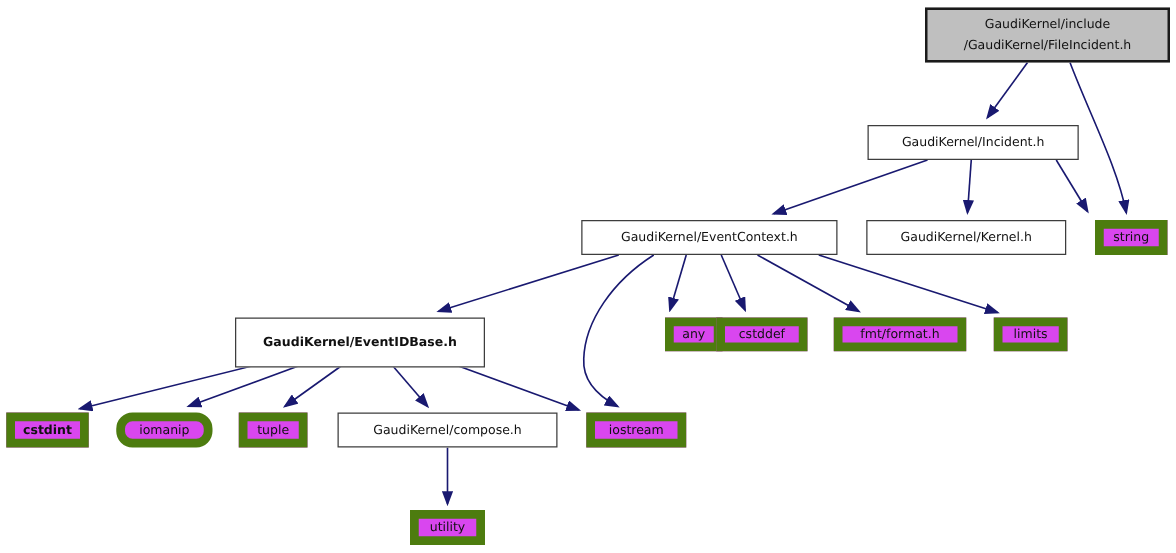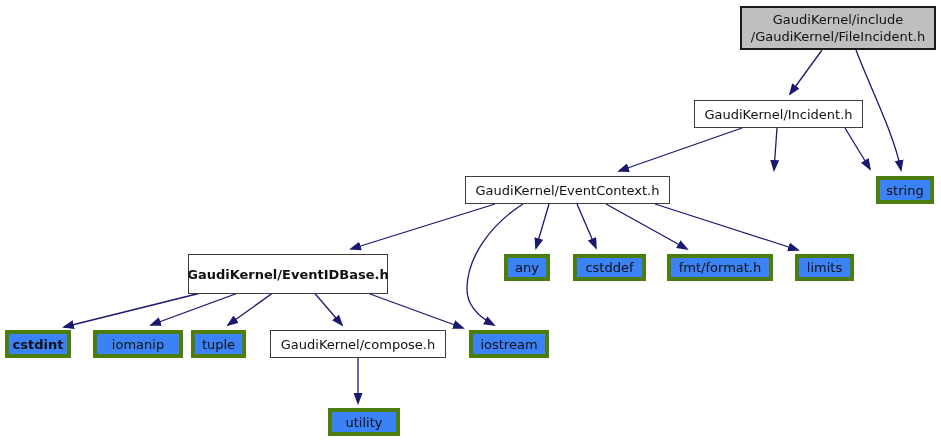--- a/index.html
+++ b/index.html
@@ -24,38 +24,38 @@
     pointer-events: none;
   }
   .node {
     position: absolute;
     box-sizing: border-box;
     display: flex;
     flex-direction: column;
     align-items: center;
     justify-content: center;
     text-align: center;
-    font-size: 13px;
+    font-size: 10px;
     line-height: 17px;
     color: #111111;
     background: #ffffff;
     white-space: nowrap;
     z-index: 2;
   }
   .node.main {
     background: #bfbfbf;
     border: 2px solid #1a1a1a;
   }
   .node.project {
     border: 1.5px solid #3d3d3d;
     cursor: pointer;
   }
   .node.external {
-    border: 4px solid #4d7c0f;
-    background: #3b82f6;
+    border: 7px solid #4d7c0f;
+    background: #d946ef;
   }
   .edge {
     fill: none;
     stroke-width: 1.3px;
   }
 </style>
 </head>
 <body>
 
 <div id="graph-canvas">
@@ -91,62 +91,65 @@
   </div>
 
   <div class="node project" style="left:694px; top:100px; width:169px; height:28px;">
     <span>GaudiKernel/Incident.h</span>
   </div>
 
   <div class="node project" style="left:465px; top:176px; width:205px; height:28px;">
     <span>GaudiKernel/EventContext.h</span>
   </div>
 
+  <div class="node project" style="left:693px; top:176px; width:160px; height:28px;">
+    <span>GaudiKernel/Kernel.h</span>
+  </div>
 
   <div class="node external" style="left:876px; top:176px; width:58px; height:28px;">
     <span>string</span>
   </div>
 
   <div class="node project" style="left:188px; top:254px; width:200px; height:40px;font-weight:bold;">
     <span>GaudiKernel/EventIDBase.h</span>
   </div>
 
-  <div class="node external" style="left:504px; top:254px; width:46px; height:27px;">
+  <div class="node external" style="left:532px; top:254px; width:46px; height:27px;">
     <span>any</span>
   </div>
 
   <div class="node external" style="left:573px; top:254px; width:73px; height:27px;">
     <span>cstddef</span>
   </div>
 
   <div class="node external" style="left:667px; top:254px; width:106px; height:27px;">
     <span>fmt/format.h</span>
   </div>
 
   <div class="node external" style="left:795px; top:254px; width:59px; height:27px;">
     <span>limits</span>
   </div>
 
   <div class="node external" style="left:5px; top:330px; width:66px; height:28px;font-weight:bold;">
     <span>cstdint</span>
   </div>
 
-  <div class="node external" style="left:93px; top:330px; width:90px; height:28px;">
+  <div class="node external" style="left:93px; top:330px; width:77px; height:28px;border-radius:13px;">
     <span>iomanip</span>
   </div>
 
   <div class="node external" style="left:191px; top:330px; width:55px; height:28px;">
     <span>tuple</span>
   </div>
 
   <div class="node project" style="left:270px; top:330px; width:176px; height:28px;text-align:center;">
     <span>GaudiKernel/compose.h</span>
   </div>
 
   <div class="node external" style="left:469px; top:330px; width:80px; height:28px;text-align:center;">
     <span>iostream</span>
   </div>
 
-  <div class="node external" style="left:328px; top:408px; width:72px; height:28px;">
+  <div class="node external" style="left:328px; top:408px; width:60px; height:28px;">
     <span>utility</span>
   </div>
 
 </div>
 
 </body></html>

